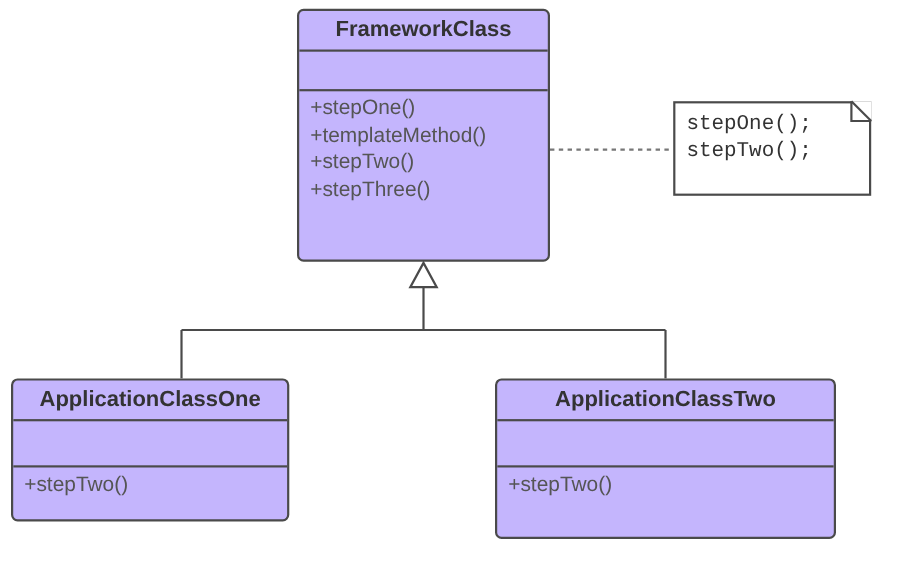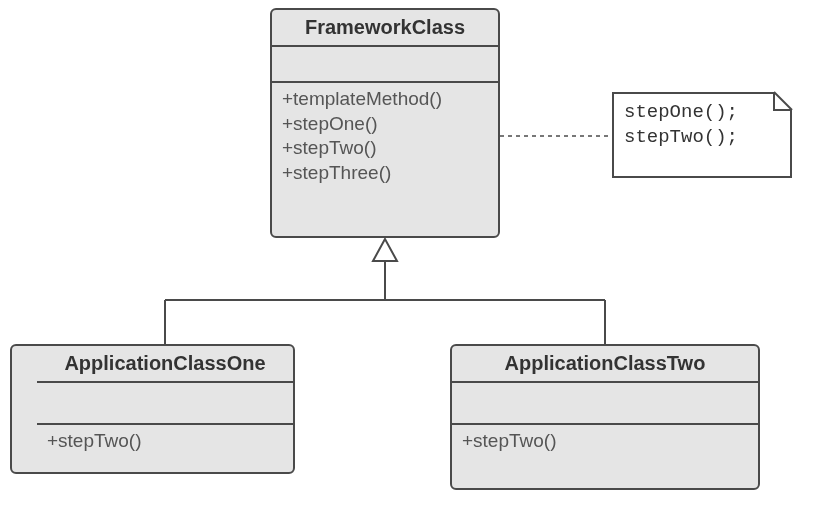--- a/index.html
+++ b/index.html
@@ -6,21 +6,21 @@
     margin: 0;
     padding: 0;
     width: 838px;
     height: 514px;
     position: relative;
     font-family: Helvetica, Arial, sans-serif;
     background: white;
   }
   .uml-box {
     position: absolute;
-    background: #e5e5e5;
+    background: #c4b5fd;
     border: 2px solid #4a4a4a;
     border-radius: 6px;
     box-sizing: border-box;
     overflow: hidden;
   }
   .uml-title {
     font-weight: bold;
     text-align: center;
     padding: 6px 8px;
     font-size: 20px;
@@ -72,33 +72,33 @@
     stroke-width: 2;
   }
 </style>
 </head>
 <body>
 
 <div class="uml-box" style="left:270px; top:8px; width:230px; height:230px;">
   <div class="uml-title">FrameworkClass</div>
   <div class="uml-attrs" style="height:34px;"></div>
   <div class="uml-methods">
+    <div>+stepOne()</div>
     <div>+templateMethod()</div>
-    <div>+stepOne()</div>
     <div>+stepTwo()</div>
     <div>+stepThree()</div>
   </div>
 </div>
 
 <div class="note" style="left:612px; top:92px; width:180px; height:86px;">
   <div>stepOne();</div>
   <div>stepTwo();</div>
 </div>
 
-<div class="uml-box" style="left:10px; top:344px; width:285px; height:130px;padding-left:25px;">
+<div class="uml-box" style="left:10px; top:344px; width:253px; height:130px;">
   <div class="uml-title">ApplicationClassOne</div>
   <div class="uml-attrs" style="height:40px;"></div>
   <div class="uml-methods">
     <div>+stepTwo()</div>
   </div>
 </div>
 
 <div class="uml-box" style="left:450px; top:344px; width:310px; height:146px;">
   <div class="uml-title">ApplicationClassTwo</div>
   <div class="uml-attrs" style="height:40px;"></div>

